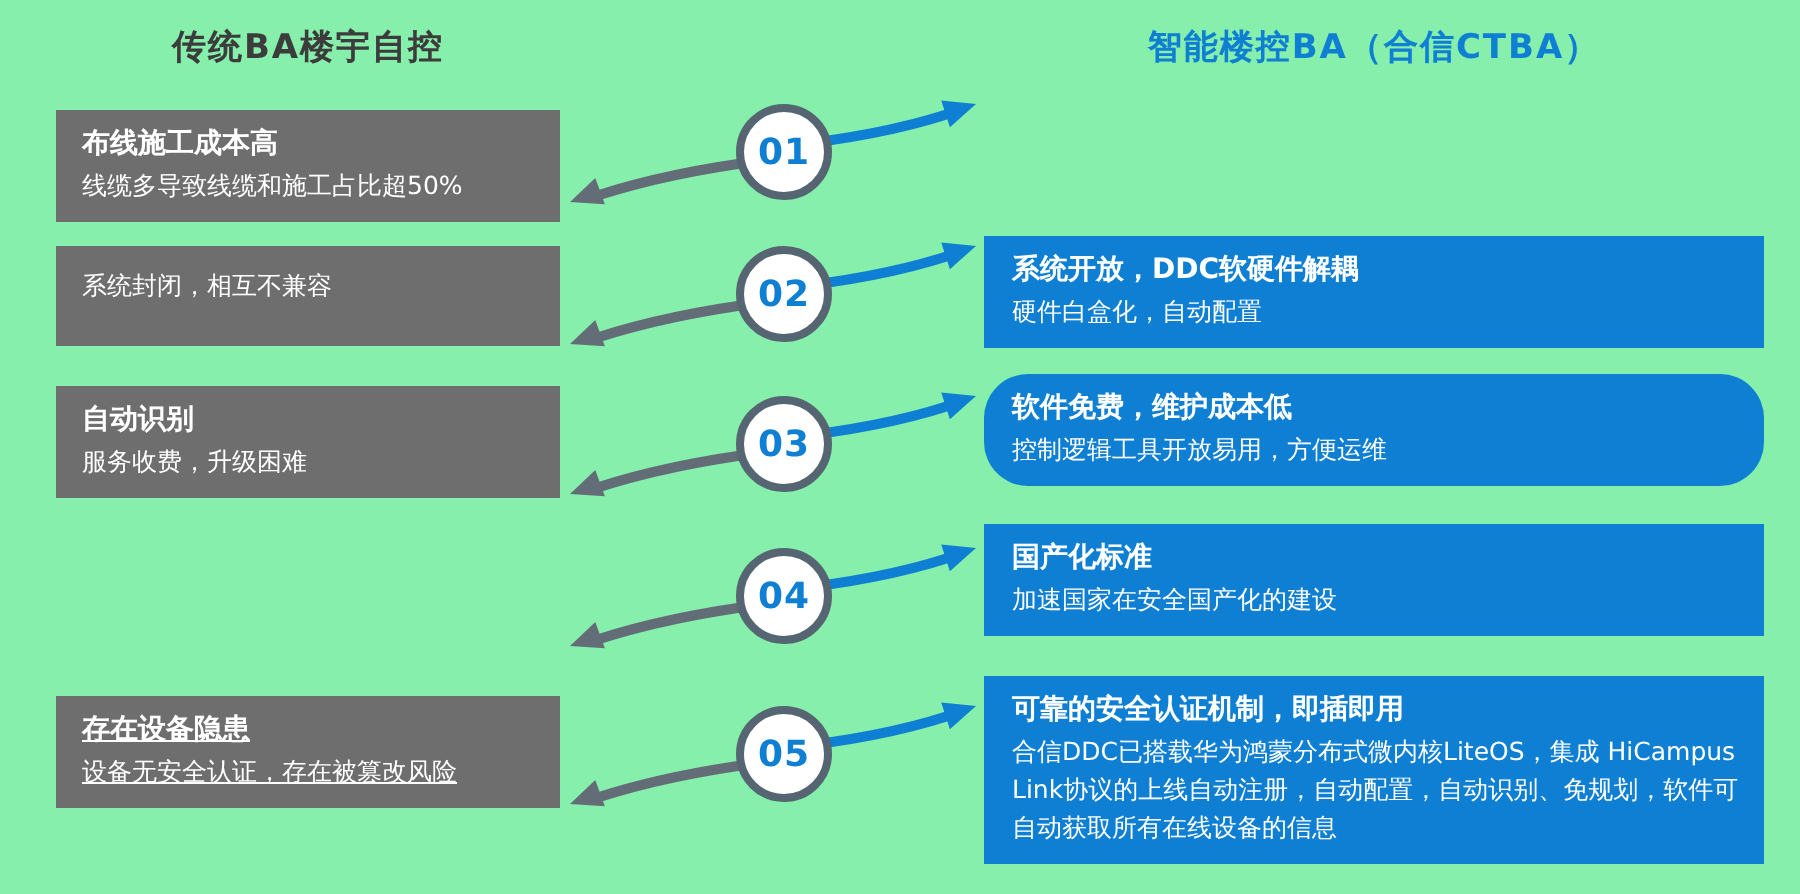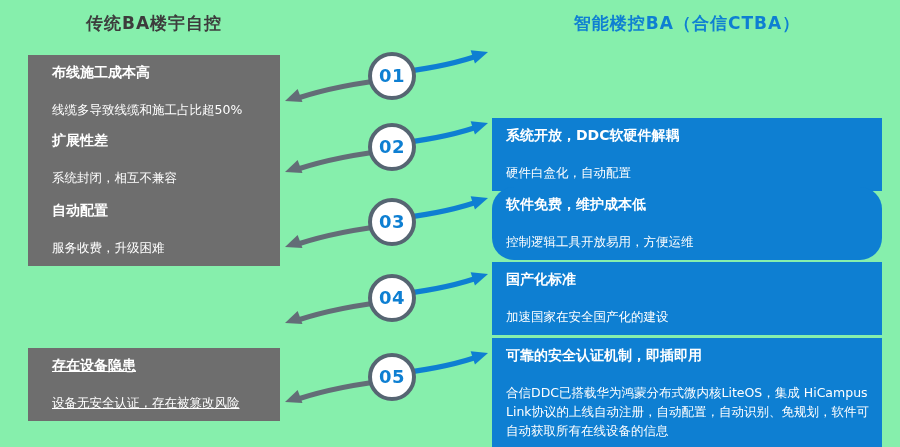--- a/index.html
+++ b/index.html
@@ -24,21 +24,21 @@
   }
   .col-header.left  { left: 28px;  width: 252px; color: #3c3c3c; }
   .col-header.right { left: 492px; width: 390px; color: #0e7fd2; }
 
   .gbox {
     position: absolute;
     left: 28px;
     width: 252px;
     background: #6e6e6e;
     color: #ffffff;
-    padding: 8px 10px 8px 24px;
+    padding: 8px 10px 8px 13px;
   }
   .bbox {
     position: absolute;
     left: 492px;
     width: 390px;
     background: #0e7fd2;
     color: #ffffff;
     padding: 8px 12px 8px 14px;
   }
   .g1 { top: 55px;  min-height: 52px; }
@@ -46,21 +46,21 @@
   .g3 { top: 193px; min-height: 50px; }
   .g4 { top: 261px; min-height: 63px; }
   .g5 { top: 348px; min-height: 50px; text-decoration: underline; }
   .b1 { top: 48px;  min-height: 54px; }
   .b2 { top: 118px; min-height: 52px; }
   .b3 { top: 187px; min-height: 52px; border-radius: 22px; }
   .b4 { top: 262px; min-height: 50px; }
   .b5 { top: 338px; min-height: 94px; }
 
   .btitle { font-size: 14px; font-weight: bold; line-height: 1.3; }
-  .bdesc  { font-size: 12.5px; line-height: 1.5; margin-top: 20px; }
+  .bdesc  { font-size: 12.5px; line-height: 1.5; margin-top: 3px; }
 
   .connector {
     position: absolute;
     left: 280px;
     width: 212px;
     height: 70px;
     overflow: visible;
   }
   .c1 { top: 41px; }
   .c2 { top: 112px; }
@@ -90,38 +90,37 @@
   <svg class="connector c1" viewBox="0 0 212 70">
     <path d="M112 38 Q 58 44 18 57" fill="none" stroke-width="5" stroke="#636d77"></path>
     <polygon points="0,0 -16,-7 -16,7" transform="translate(5,60) rotate(160)" fill="#636d77"></polygon>
     <path d="M112 32 Q 160 27 194 16" fill="none" stroke-width="5" stroke="#0e7fd2"></path>
     <polygon points="0,0 -16,-7 -16,7" transform="translate(208,11) rotate(-18)" fill="#0e7fd2"></polygon>
     <circle cx="112" cy="35" r="22" fill="#ffffff" stroke-width="4" stroke="#566572"></circle>
     <text class="stepnum" x="112" y="41" text-anchor="middle" fill="#0e7fd2">01</text>
   </svg>
 
   <div class="gbox g2">
-    <div class="btitle">扩展性差</div>
     <div class="bdesc">系统封闭，相互不兼容</div>
   </div>
   <svg class="connector c2" viewBox="0 0 212 70">
     <path d="M112 38 Q 58 44 18 57" fill="none" stroke-width="5" stroke="#636d77"></path>
     <polygon points="0,0 -16,-7 -16,7" transform="translate(5,60) rotate(160)" fill="#636d77"></polygon>
     <path d="M112 32 Q 160 27 194 16" fill="none" stroke-width="5" stroke="#0e7fd2"></path>
     <polygon points="0,0 -16,-7 -16,7" transform="translate(208,11) rotate(-18)" fill="#0e7fd2"></polygon>
     <circle cx="112" cy="35" r="22" fill="#ffffff" stroke-width="4" stroke="#566572"></circle>
     <text class="stepnum" x="112" y="41" text-anchor="middle" fill="#0e7fd2">02</text>
   </svg>
   <div class="bbox b2">
     <div class="btitle">系统开放，DDC软硬件解耦</div>
     <div class="bdesc">硬件白盒化，自动配置</div>
   </div>
 
   <div class="gbox g3">
-    <div class="btitle">自动配置</div>
+    <div class="btitle">自动识别</div>
     <div class="bdesc">服务收费，升级困难</div>
   </div>
   <svg class="connector c3" viewBox="0 0 212 70">
     <path d="M112 38 Q 58 44 18 57" fill="none" stroke-width="5" stroke="#636d77"></path>
     <polygon points="0,0 -16,-7 -16,7" transform="translate(5,60) rotate(160)" fill="#636d77"></polygon>
     <path d="M112 32 Q 160 27 194 16" fill="none" stroke-width="5" stroke="#0e7fd2"></path>
     <polygon points="0,0 -16,-7 -16,7" transform="translate(208,11) rotate(-18)" fill="#0e7fd2"></polygon>
     <circle cx="112" cy="35" r="22" fill="#ffffff" stroke-width="4" stroke="#566572"></circle>
     <text class="stepnum" x="112" y="41" text-anchor="middle" fill="#0e7fd2">03</text>
   </svg>

